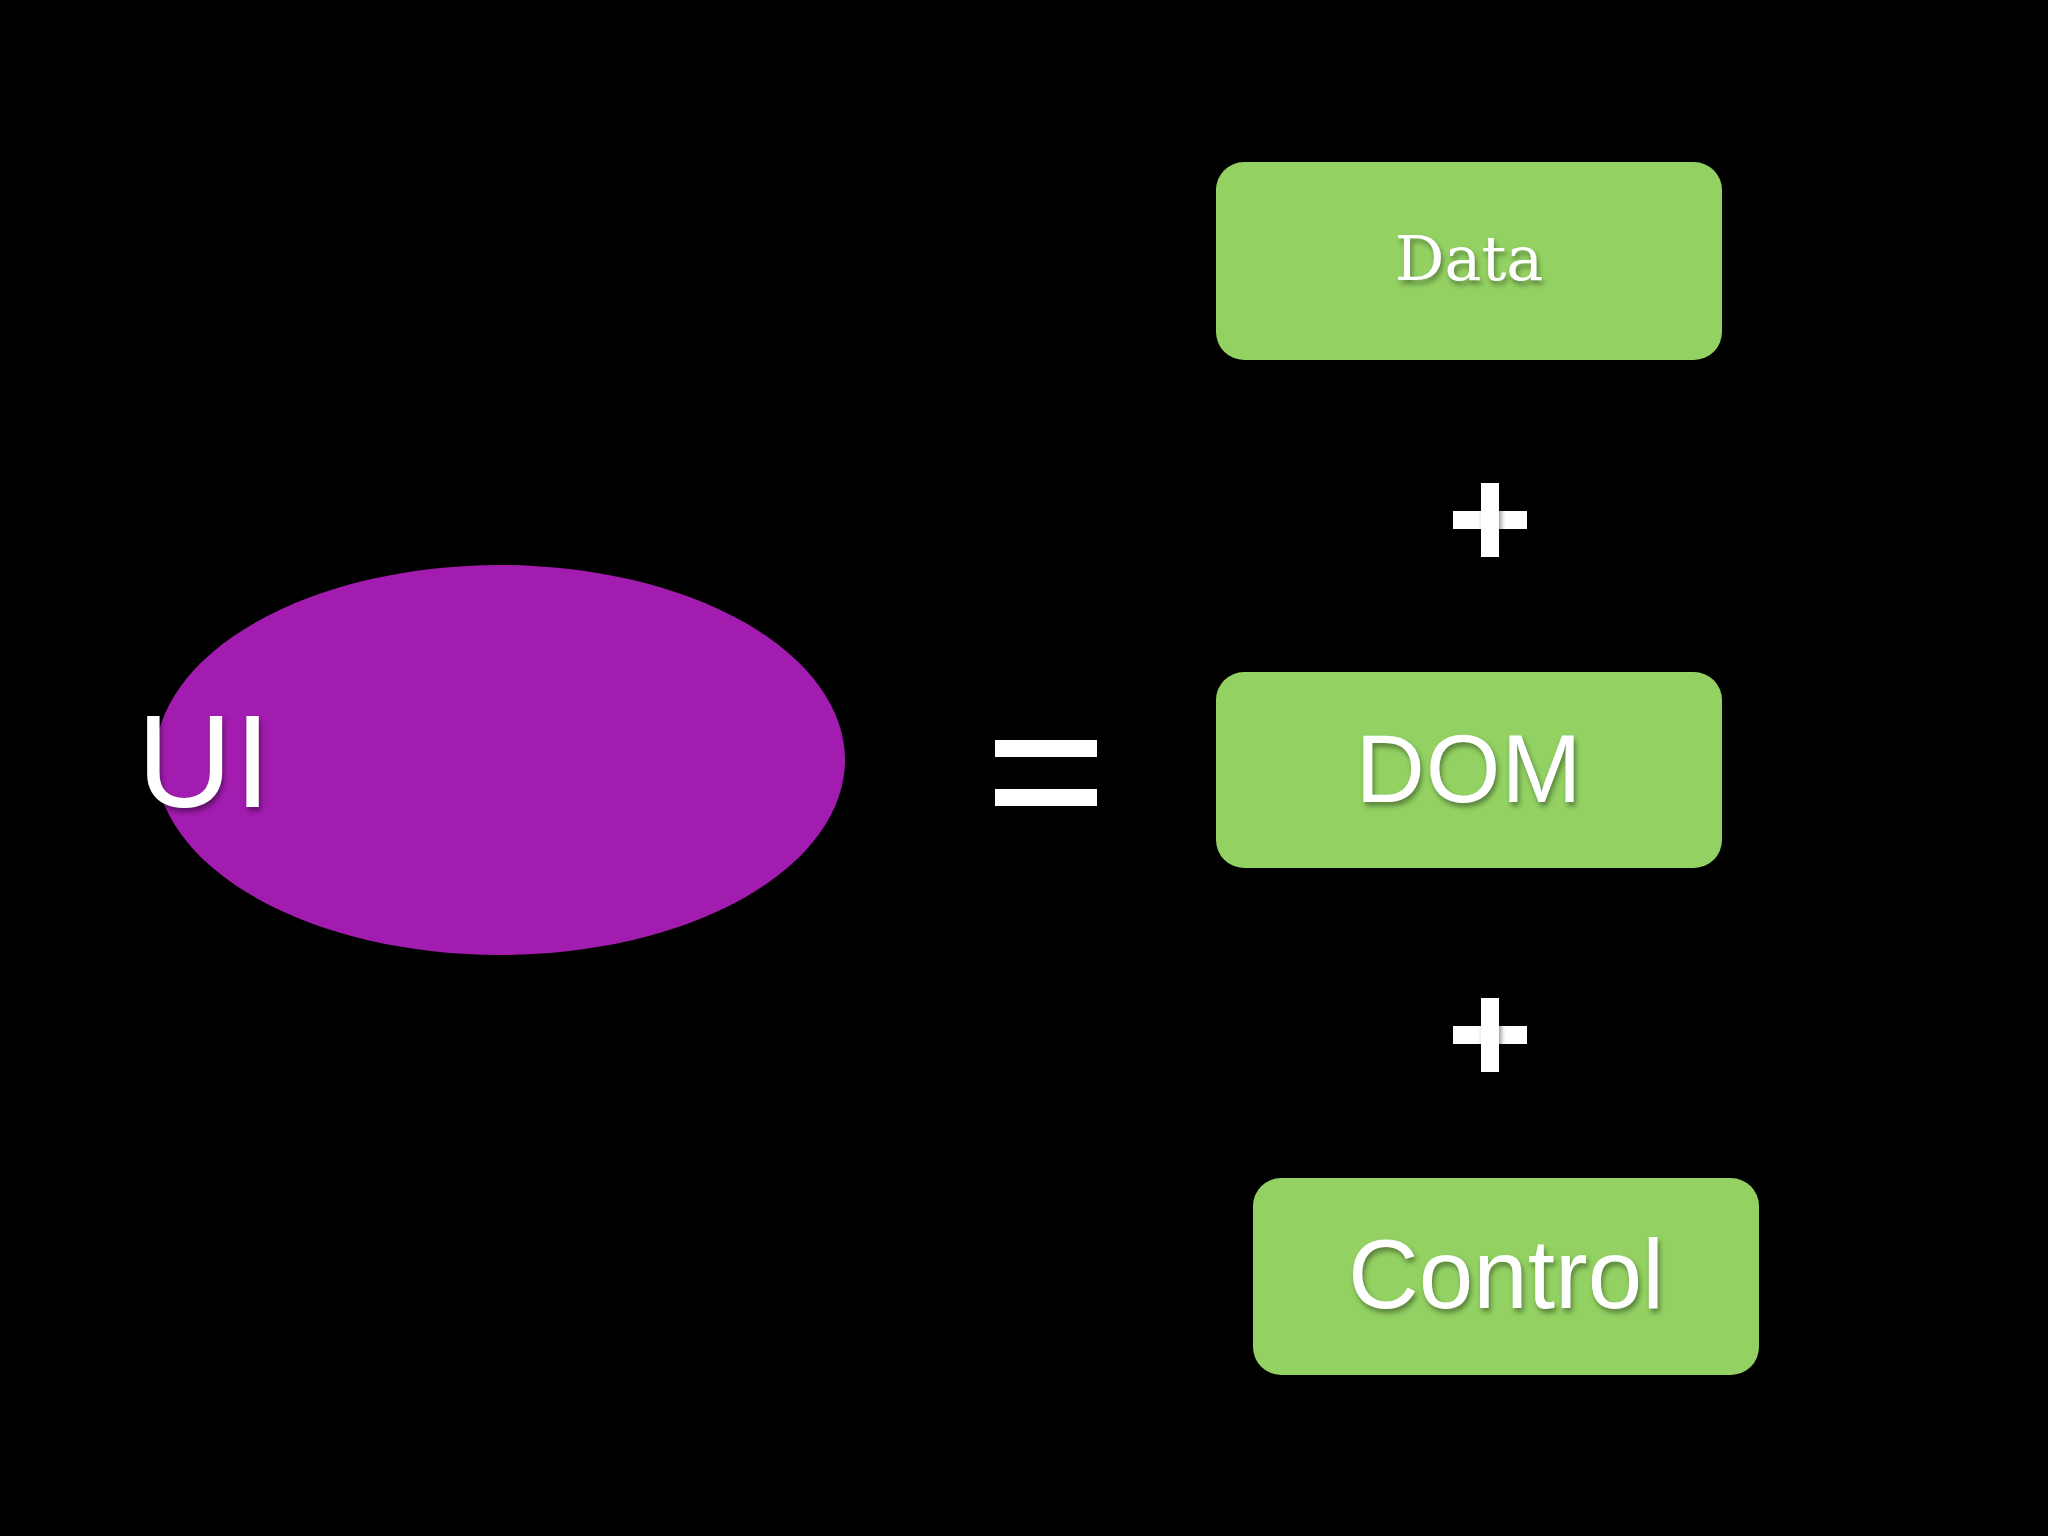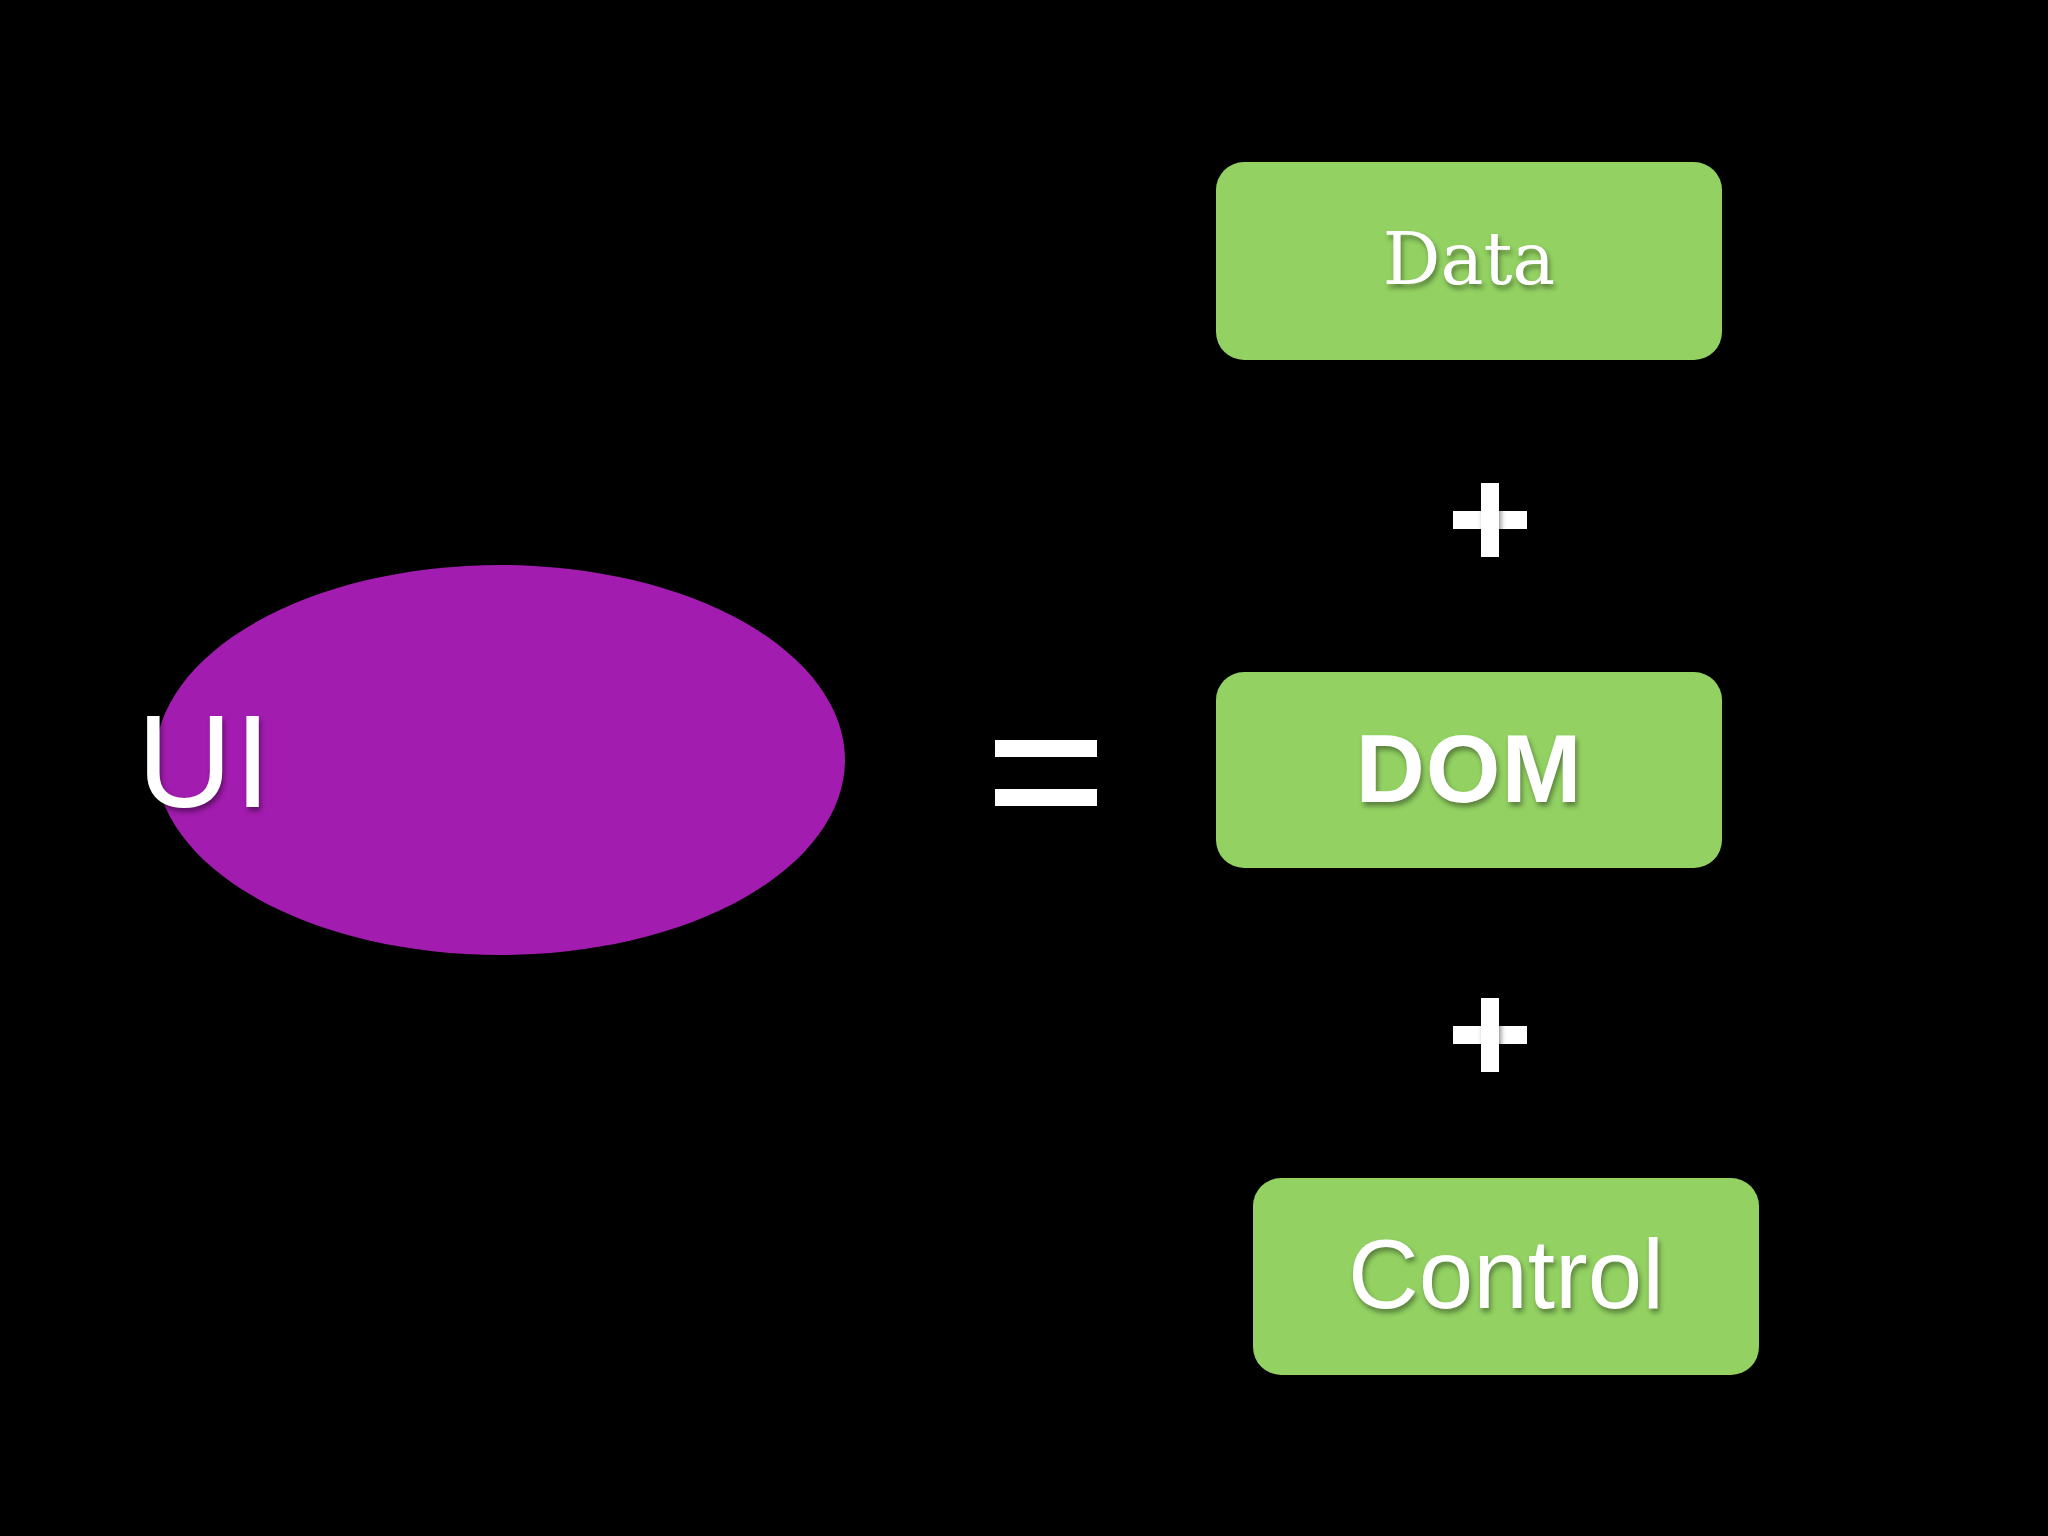--- a/index.html
+++ b/index.html
@@ -84,30 +84,30 @@
   .box-node.control { top: 1178px; height: 197px; margin-left: 37px; }
 
   .box-label {
     color: #ffffff;
     line-height: 1;
     text-shadow: 2px 4px 5px rgba(0,0,0,0.38);
   }
   
   .box-node.data .box-label {
     font-family: "DejaVu Serif", "Liberation Serif", serif;
-    font-size: 72px;
+    font-size: 62px;
     font-weight: 400;
     letter-spacing: 0px;
     position: relative;
     top: -2px;
   }
   .box-node.dom .box-label {
     font-family: "Liberation Sans", sans-serif;
     font-size: 96px;
-    font-weight: 700;
+    font-weight: 400;
     letter-spacing: 1px;
     position: relative;
     top: -1px;
   }
   .box-node.control .box-label {
     font-family: "Liberation Sans", sans-serif;
     font-size: 98px;
     font-weight: 300;
     letter-spacing: 0px;
     position: relative;

